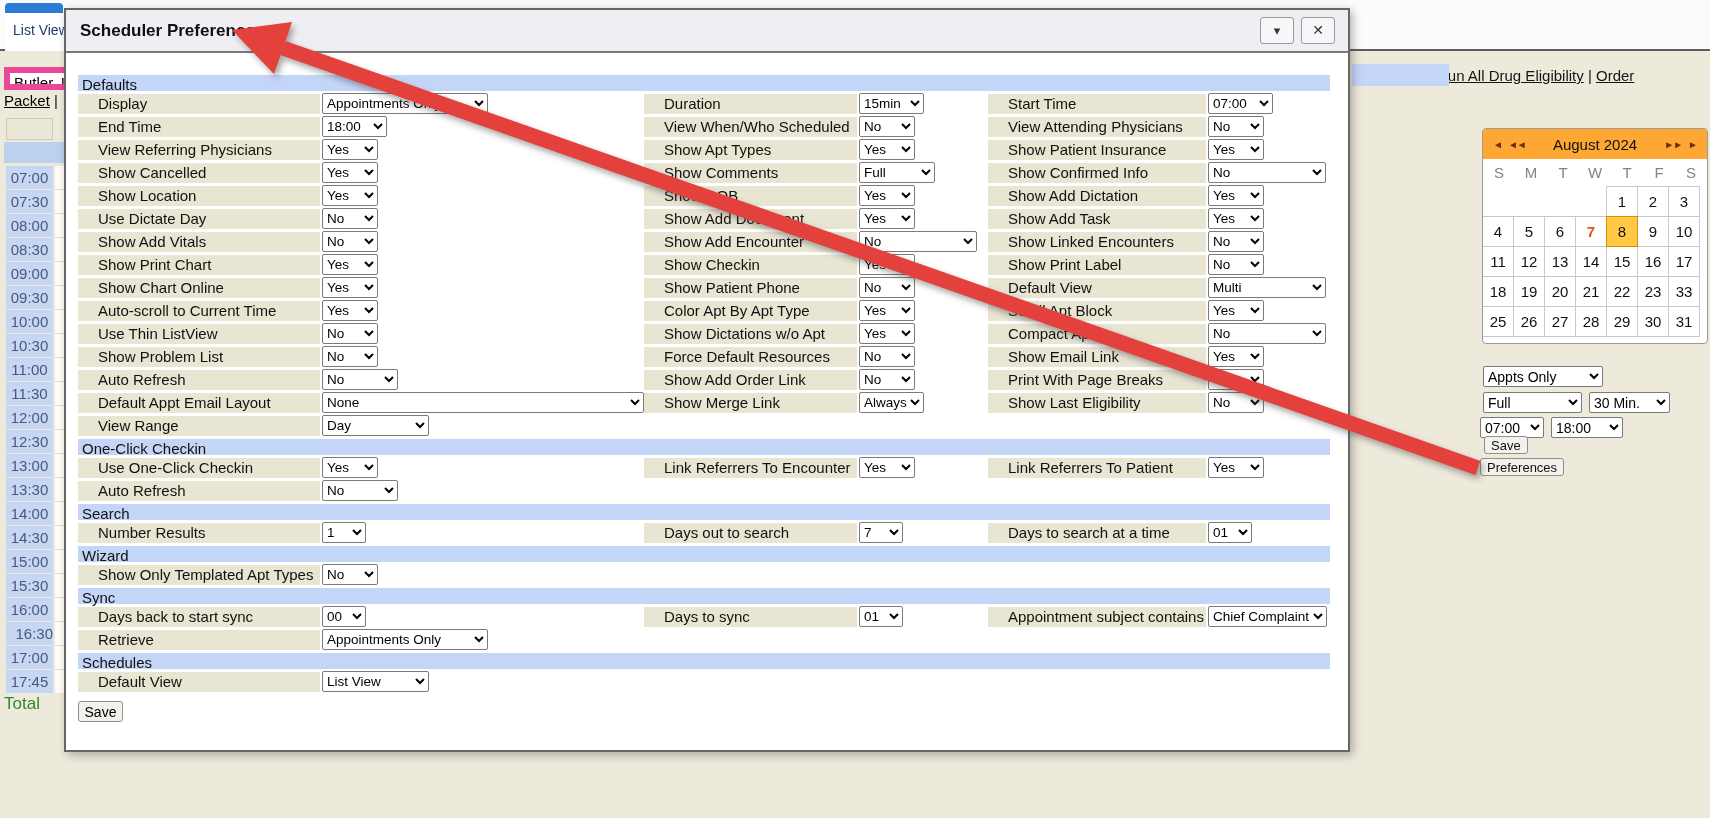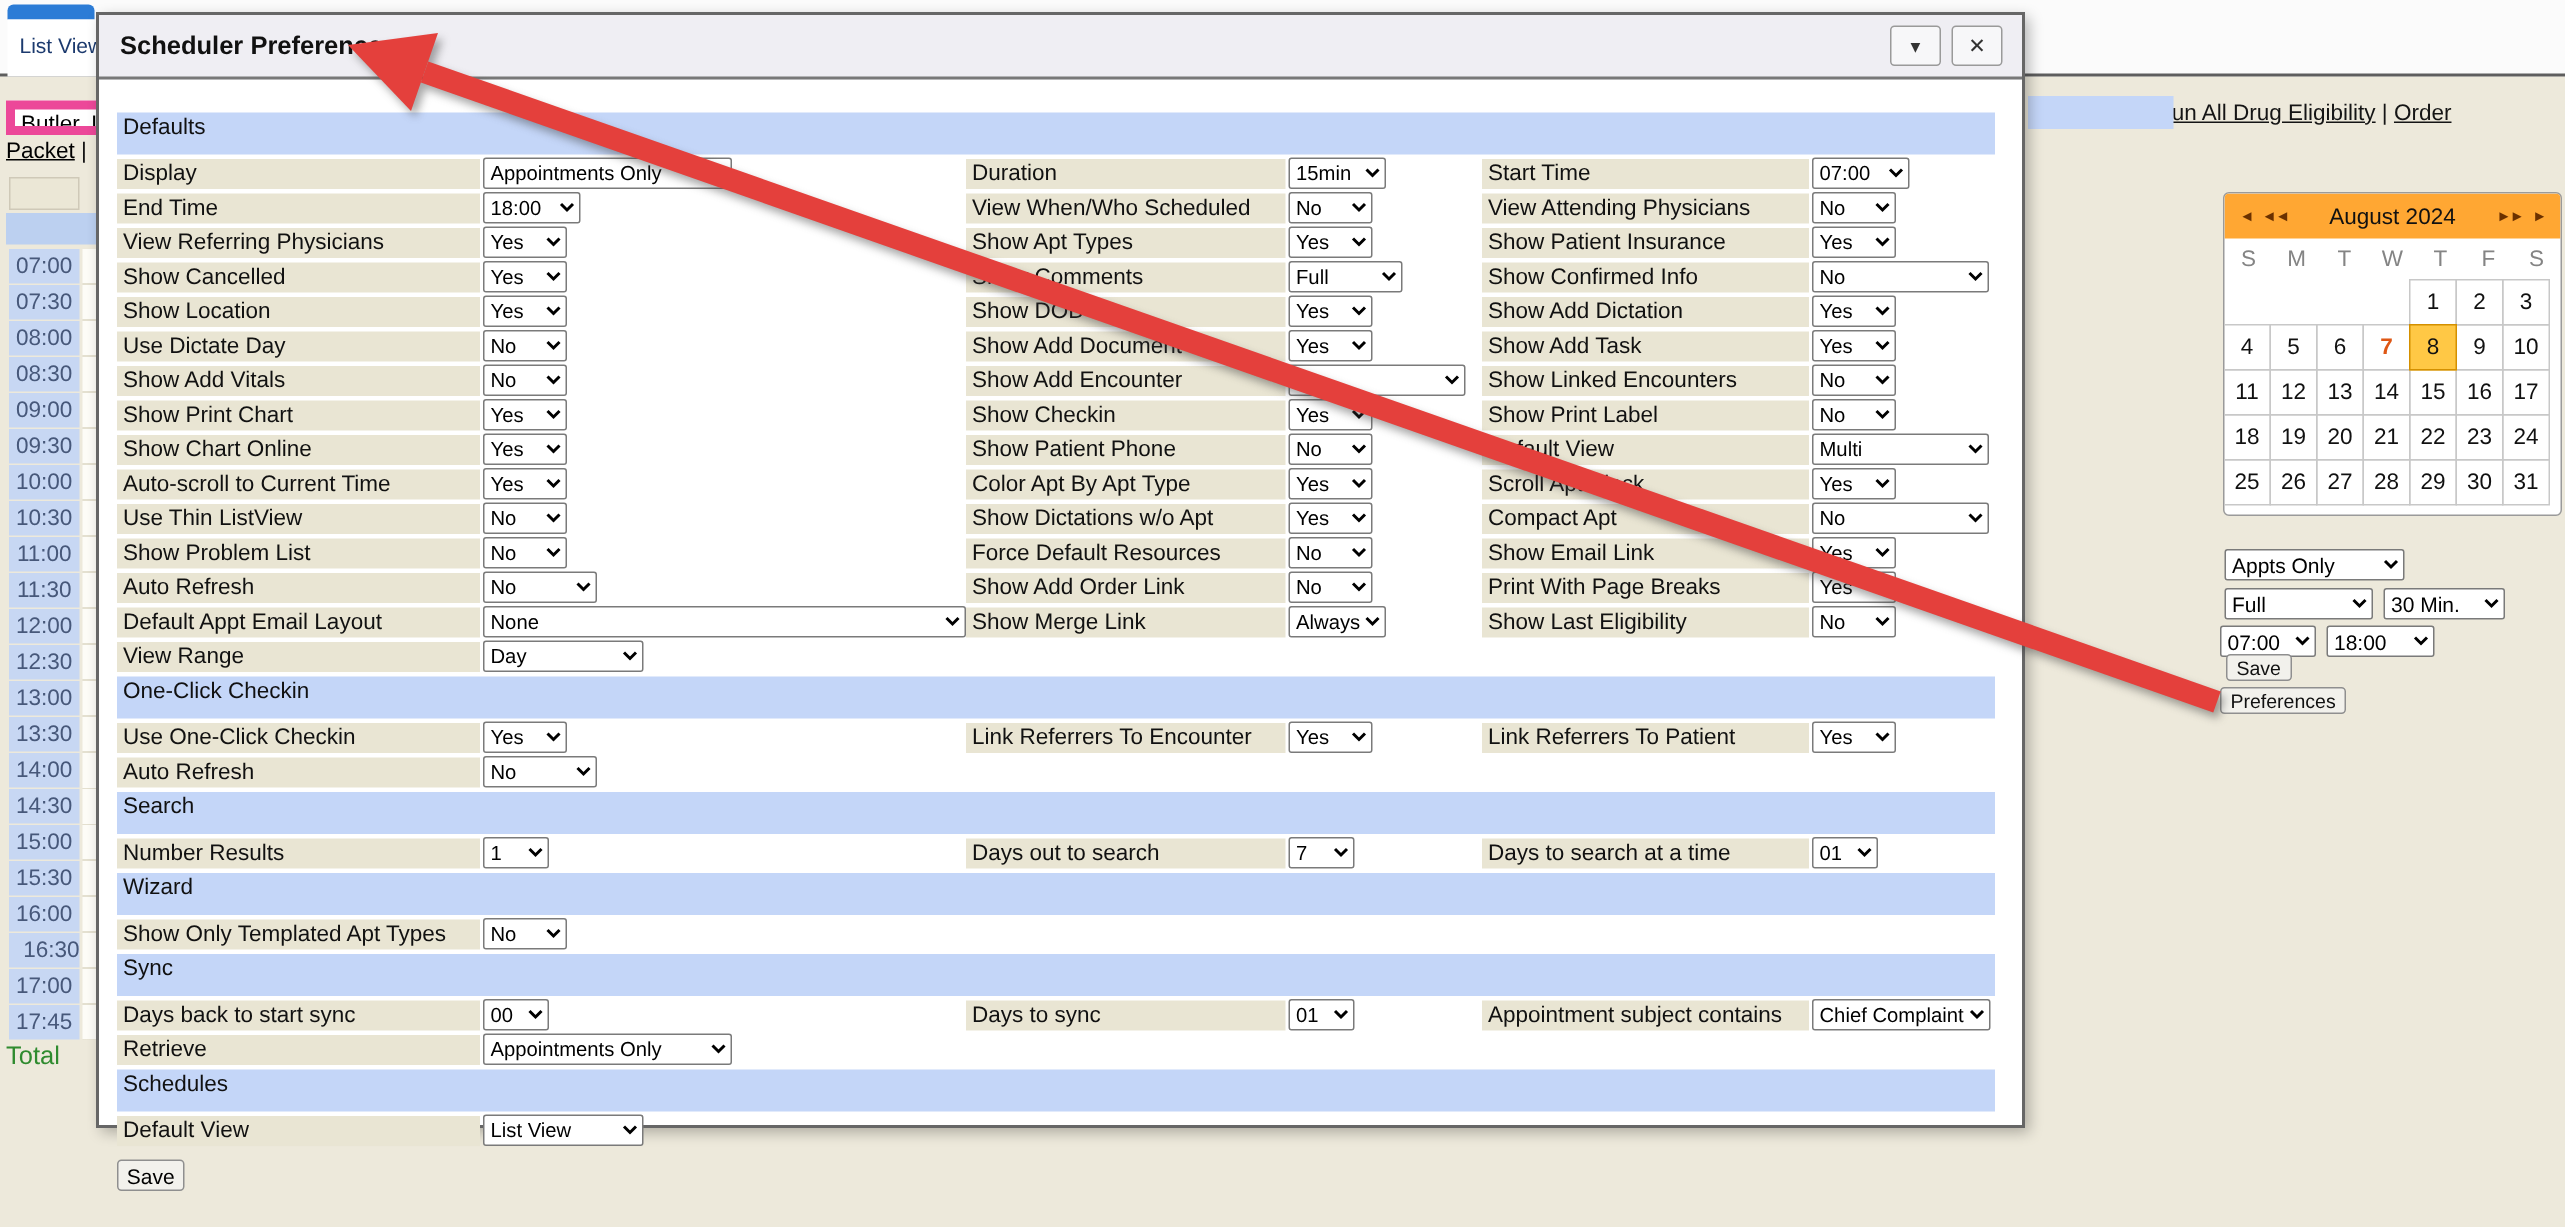--- a/index.html
+++ b/index.html
@@ -67,24 +67,24 @@
     position:relative; }
   #dlg-title { position:absolute; left:14px; top:11px; font-size:17px; font-weight:bold;
     color:#111; }
   .tb-btn { position:absolute; top:7px; width:34px; height:27px; background:#F7F7F9;
     border:1px solid #9A9A9A; border-radius:3px; font-size:13px; color:#333;
     text-align:center; line-height:25px; cursor:pointer; }
   #btn-collapse { right:54px; }
   #btn-close { right:13px; font-size:14px; }
 
   #dlg-content { padding:22px 18px 0 12px; }
-  .p-sect { height:28px; background:#C4D6F8; margin-bottom:3px; font-size:15px;
+  .p-sect { height:16px; background:#C4D6F8; margin-bottom:3px; font-size:15px;
     color:#111; padding-left:4px; line-height:20px; }
   .p-row { display:flex; margin-bottom:3px; height:20px; }
-  .p-lbl { background:#E9E5D3; font-size:15px; line-height:20px; padding-left:4px;
+  .p-lbl { background:#E9E5D3; font-size:15px; line-height:20px; padding-left:20px;
     white-space:nowrap; overflow:hidden; color:#111; }
   .c1 { width:242px; } .c2 { width:213px; } .c3 { width:218px; }
   .p-val { padding-left:2px; }
   .v1 { width:324px; } .v2 { width:131px; } .v3 { flex:1; }
   .sel { height:21px; margin-top:-1px; font-size:13.5px; border:1px solid #7A7A7A;
     border-radius:2px; background:#fff; }
   .w-xs{width:44px}.w-s{width:56px}.w-m{width:65px}.w-ml{width:76px}
   .w-l{width:107px}.w-lg{width:118px}.w-xl{width:166px}.w-f1{width:322px}.w-f3{width:119px}
   #dlg-save { margin-top:6px; width:45px; height:21px; font-size:14px;
     background:#F2F1EC; border:1px solid #8F8F8F; border-radius:3px; }
@@ -190,21 +190,21 @@
           <div class="cal-cell">16</div>
           <div class="cal-cell">17</div>
         </div>
         <div class="cal-row">
           <div class="cal-cell">18</div>
           <div class="cal-cell">19</div>
           <div class="cal-cell">20</div>
           <div class="cal-cell">21</div>
           <div class="cal-cell">22</div>
           <div class="cal-cell">23</div>
-          <div class="cal-cell">24</div>
+          <div class="cal-cell">33</div>
         </div>
         <div class="cal-row">
           <div class="cal-cell">25</div>
           <div class="cal-cell">26</div>
           <div class="cal-cell">27</div>
           <div class="cal-cell">28</div>
           <div class="cal-cell">29</div>
           <div class="cal-cell">30</div>
           <div class="cal-cell">31</div>
         </div>

